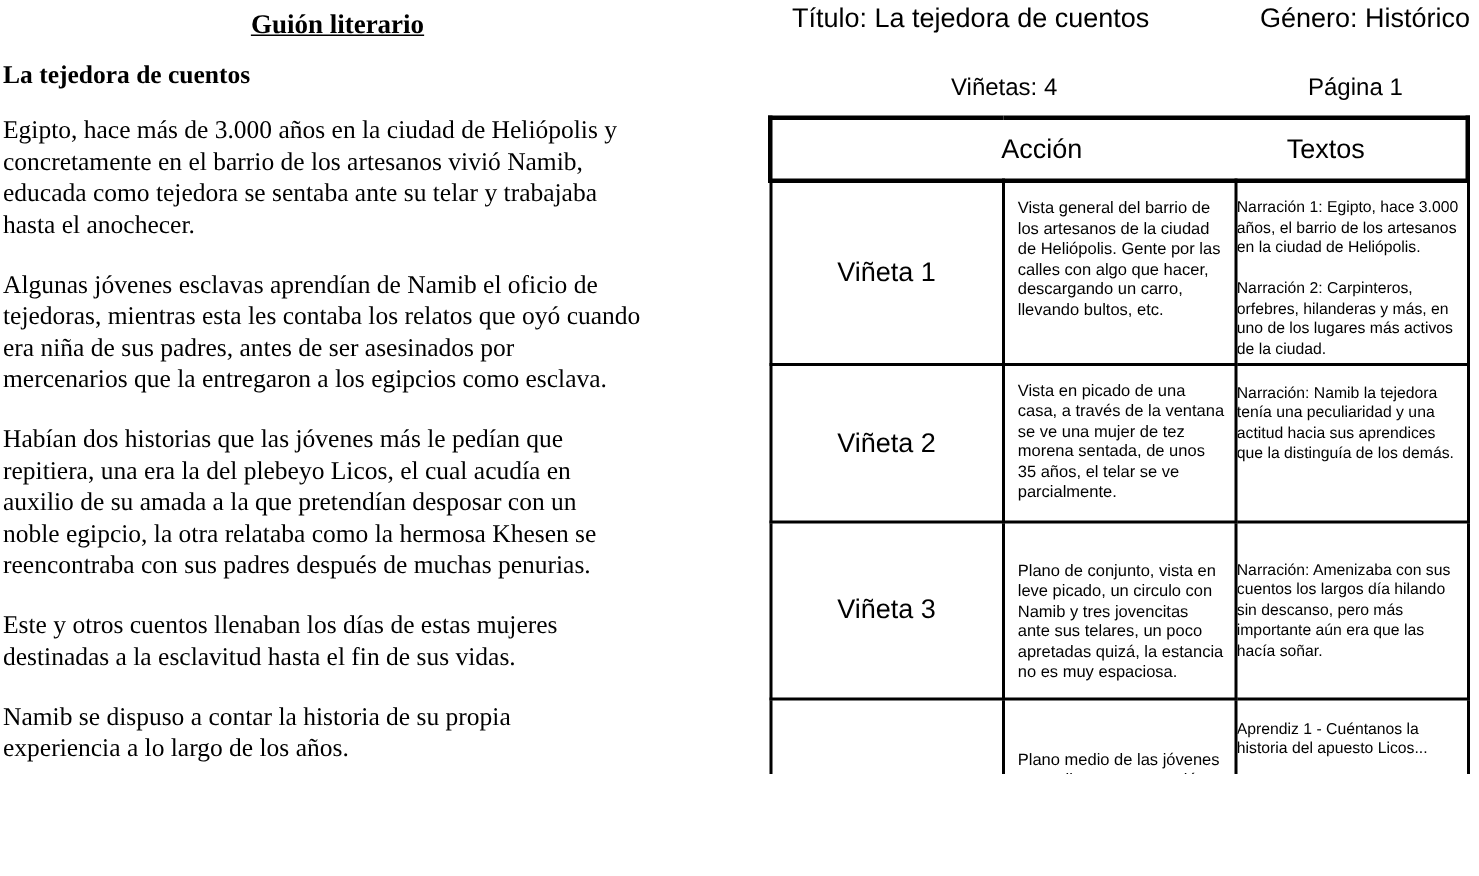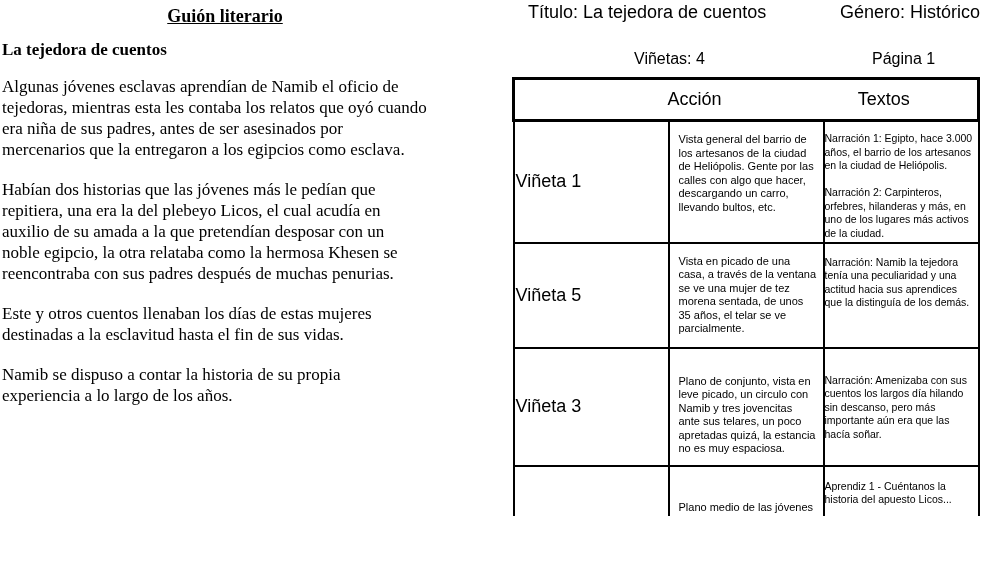--- a/index.html
+++ b/index.html
@@ -87,21 +87,21 @@
   .hdr-flex {
     display: flex;
     width: 100%;
   }
   .hdr-spacer { width: 84px; }
   .hdr-accion { width: 194px; text-align: center; font-size: 18px; }
   .hdr-textos { width: 188px; text-align: center; font-size: 18px; }
 
   .panel-label-cell {
     width: 84px;
-    text-align: left;
+    text-align: center;
     vertical-align: middle !important;
     font-size: 18px;
   }
   .accion-cell {
     width: 194px;
     padding: 0 6px 0 9px;
     font-size: 11px;
     line-height: 13.5px;
     white-space: pre-line;
   }
@@ -118,20 +118,24 @@
   tr.row-4 { height: 115px; }
 </style>
 </head>
 <body>
 
 <div id="page">
 
   <div id="script-panel">
     <div id="script-title">Guión literario</div>
     <div id="script-subtitle">La tejedora de cuentos</div>
+    <p class="script-par">Egipto, hace más de 3.000 años en la ciudad de Heliópolis y
+concretamente en el barrio de los artesanos vivió Namib,
+educada como tejedora se sentaba ante su telar y trabajaba
+hasta el anochecer.</p>
     <p class="script-par">Algunas jóvenes esclavas aprendían de Namib el oficio de
 tejedoras, mientras esta les contaba los relatos que oyó cuando
 era niña de sus padres, antes de ser asesinados por
 mercenarios que la entregaron a los egipcios como esclava.</p>
     <p class="script-par">Habían dos historias que las jóvenes más le pedían que
 repitiera, una era la del plebeyo Licos, el cual acudía en
 auxilio de su amada a la que pretendían desposar con un
 noble egipcio, la otra relataba como la hermosa Khesen se
 reencontraba con sus padres después de muchas penurias.</p>
     <p class="script-par">Este y otros cuentos llenaban los días de estas mujeres
@@ -157,21 +161,21 @@
         </td>
       </tr>
       <tr class="row-1">
         <td class="panel-label-cell">Viñeta 1</td>
         <td class="accion-cell" style="padding-top:11px">Vista general del barrio de los artesanos de la ciudad de Heliópolis. Gente por las calles con algo que hacer, descargando un carro, llevando bultos, etc.</td>
         <td class="textos-cell" style="padding-top:10px">Narración 1: Egipto, hace 3.000 años, el barrio de los artesanos en la ciudad de Heliópolis.
 
 Narración 2: Carpinteros, orfebres, hilanderas y más, en uno de los lugares más activos de la ciudad.</td>
       </tr>
       <tr class="row-2">
-        <td class="panel-label-cell">Viñeta 5</td>
+        <td class="panel-label-cell">Viñeta 2</td>
         <td class="accion-cell" style="padding-top:11px">Vista en picado de una casa, a través de la ventana se ve una mujer de tez morena sentada, de unos 35 años, el telar se ve parcialmente.</td>
         <td class="textos-cell" style="padding-top:12px">Narración: Namib la tejedora tenía una peculiaridad y una actitud hacia sus aprendices que la distinguía de los demás.</td>
       </tr>
       <tr class="row-3">
         <td class="panel-label-cell">Viñeta 3</td>
         <td class="accion-cell" style="padding-top:26px">Plano de conjunto, vista en leve picado, un circulo con Namib y tres jovencitas ante sus telares, un poco apretadas quizá, la estancia no es muy espaciosa.</td>
         <td class="textos-cell" style="padding-top:25px">Narración: Amenizaba con sus cuentos los largos día hilando sin descanso, pero más importante aún era que las hacía soñar.</td>
       </tr>
       <tr class="row-4">
         <td class="panel-label-cell">Viñeta 4</td>

